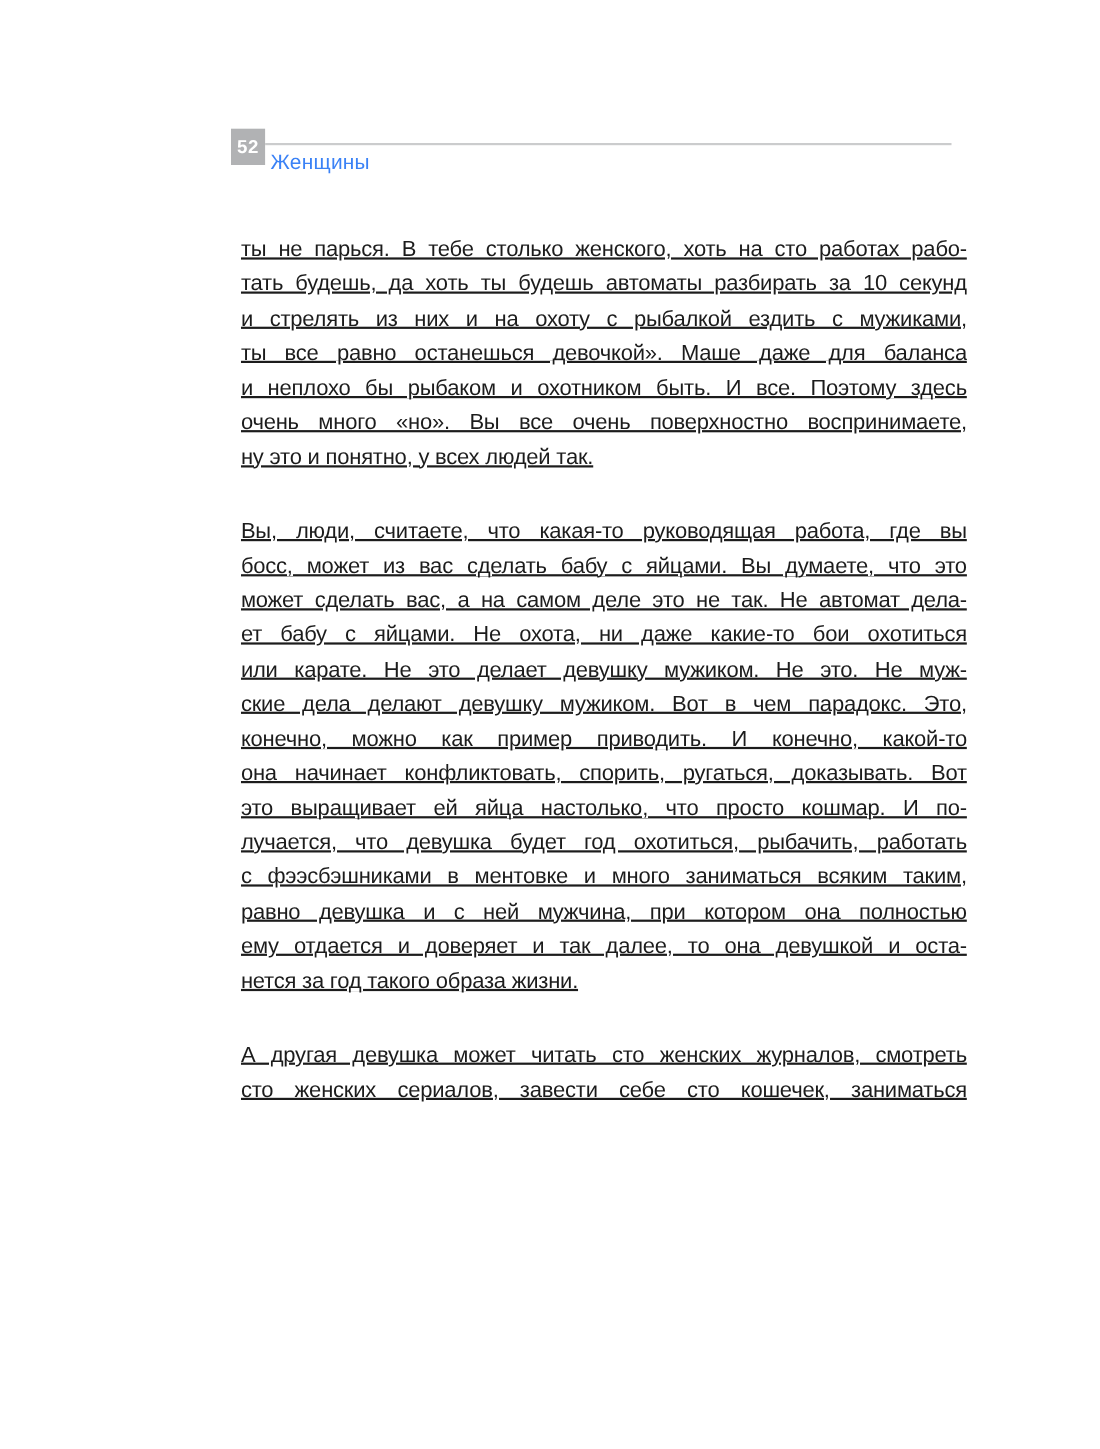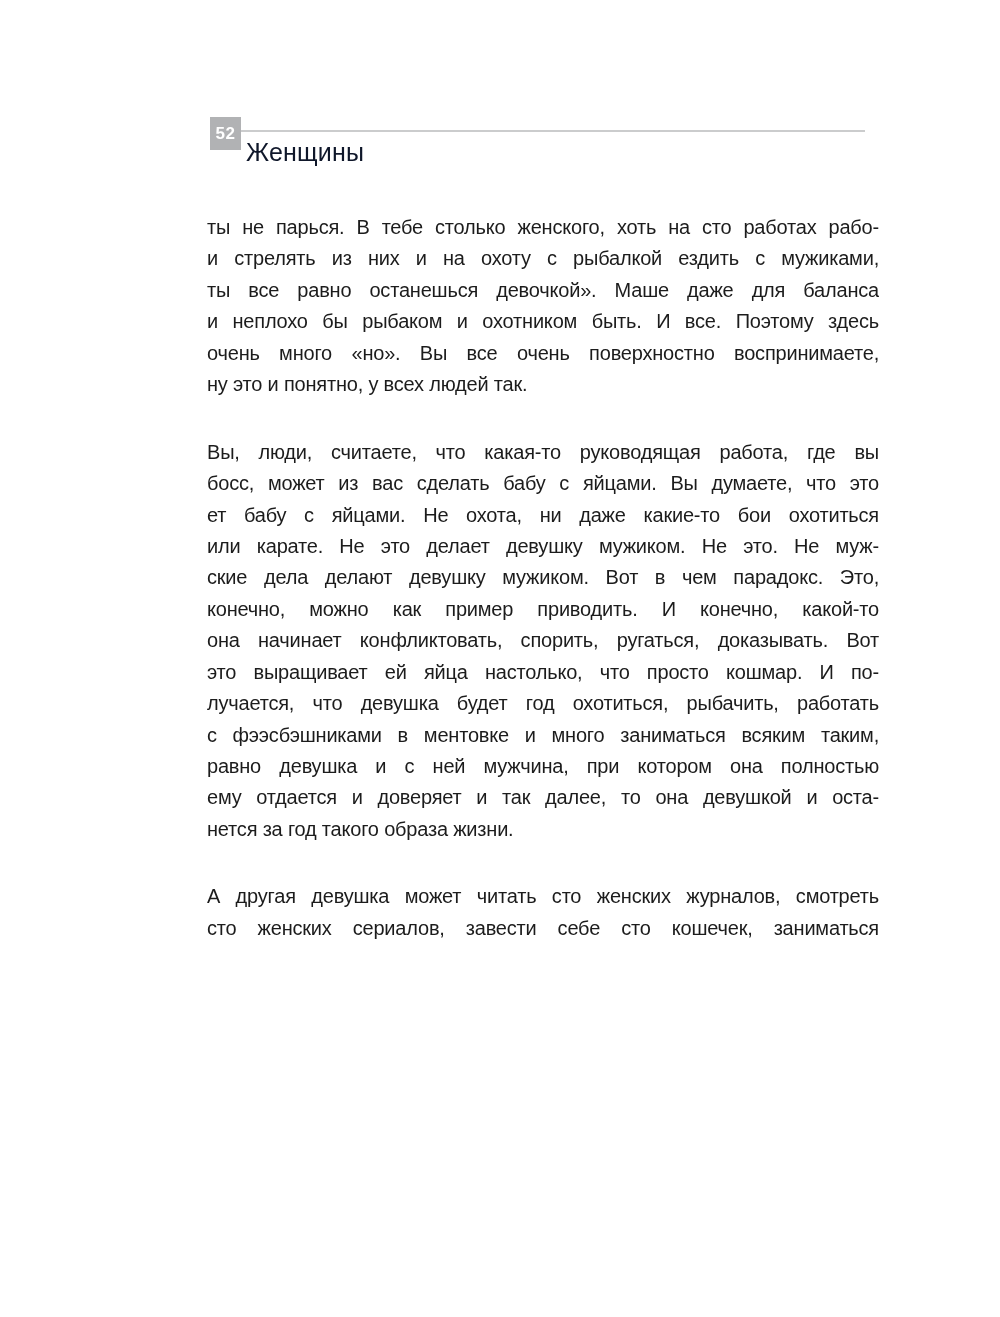--- a/index.html
+++ b/index.html
@@ -37,37 +37,38 @@
     left: 241px;
     top: 130px;
     width: 624px;
     height: 2px;
     background: #cbcccd;
   }
   .running-head {
     position: absolute;
     left: 246px;
     top: 138px;
-    font-size: 25px;
-    color: #0f172a;
+    font-size: 19px;
+    color: #3b82f6;
     letter-spacing: 0.2px;
   }
 
   
   .body-text {
     position: absolute;
     left: 207px;
     top: 212px;
     width: 672px;
     color: #1c1c1c;
     font-size: 20px;
     letter-spacing: -0.2px;
   }
   .paragraph {
-    margin: 0 0 36px 0;
+    margin: 0 0 36px 12px;
+    text-decoration: underline;
   }
   .line {
     line-height: 31.45px;
     height: 31.45px;
     text-align: justify;
     text-align-last: justify;
     white-space: nowrap;
     overflow: hidden;
   }
   .line.flush {
@@ -83,29 +84,31 @@
     <span>52</span>
   </div>
 
   <div class="header-rule"></div>
 
   <div class="running-head">Женщины</div>
 
   <div class="body-text" id="body-text">
       <div class="paragraph">
         <div class="line">ты не парься. В тебе столько женского, хоть на сто работах рабо-</div>
+        <div class="line">тать будешь, да хоть ты будешь автоматы разбирать за 10 секунд</div>
         <div class="line">и стрелять из них и на охоту с рыбалкой ездить с мужиками,</div>
         <div class="line">ты все равно останешься девочкой». Маше даже для баланса</div>
         <div class="line">и неплохо бы рыбаком и охотником быть. И все. Поэтому здесь</div>
         <div class="line">очень много «но». Вы все очень поверхностно воспринимаете,</div>
         <div class="line flush">ну это и понятно, у всех людей так.</div>
       </div>
       <div class="paragraph">
         <div class="line">Вы, люди, считаете, что какая-то руководящая работа, где вы</div>
         <div class="line">босс, может из вас сделать бабу с яйцами. Вы думаете, что это</div>
+        <div class="line">может сделать вас, а на самом деле это не так. Не автомат дела-</div>
         <div class="line">ет бабу с яйцами. Не охота, ни даже какие-то бои охотиться</div>
         <div class="line">или карате. Не это делает девушку мужиком. Не это. Не муж-</div>
         <div class="line">ские дела делают девушку мужиком. Вот в чем парадокс. Это,</div>
         <div class="line">конечно, можно как пример приводить. И конечно, какой-то</div>
         <div class="line">она начинает конфликтовать, спорить, ругаться, доказывать. Вот</div>
         <div class="line">это выращивает ей яйца настолько, что просто кошмар. И по-</div>
         <div class="line">лучается, что девушка будет год охотиться, рыбачить, работать</div>
         <div class="line">с фээсбэшниками в ментовке и много заниматься всяким таким,</div>
         <div class="line">равно девушка и с ней мужчина, при котором она полностью</div>
         <div class="line">ему отдается и доверяет и так далее, то она девушкой и оста-</div>

